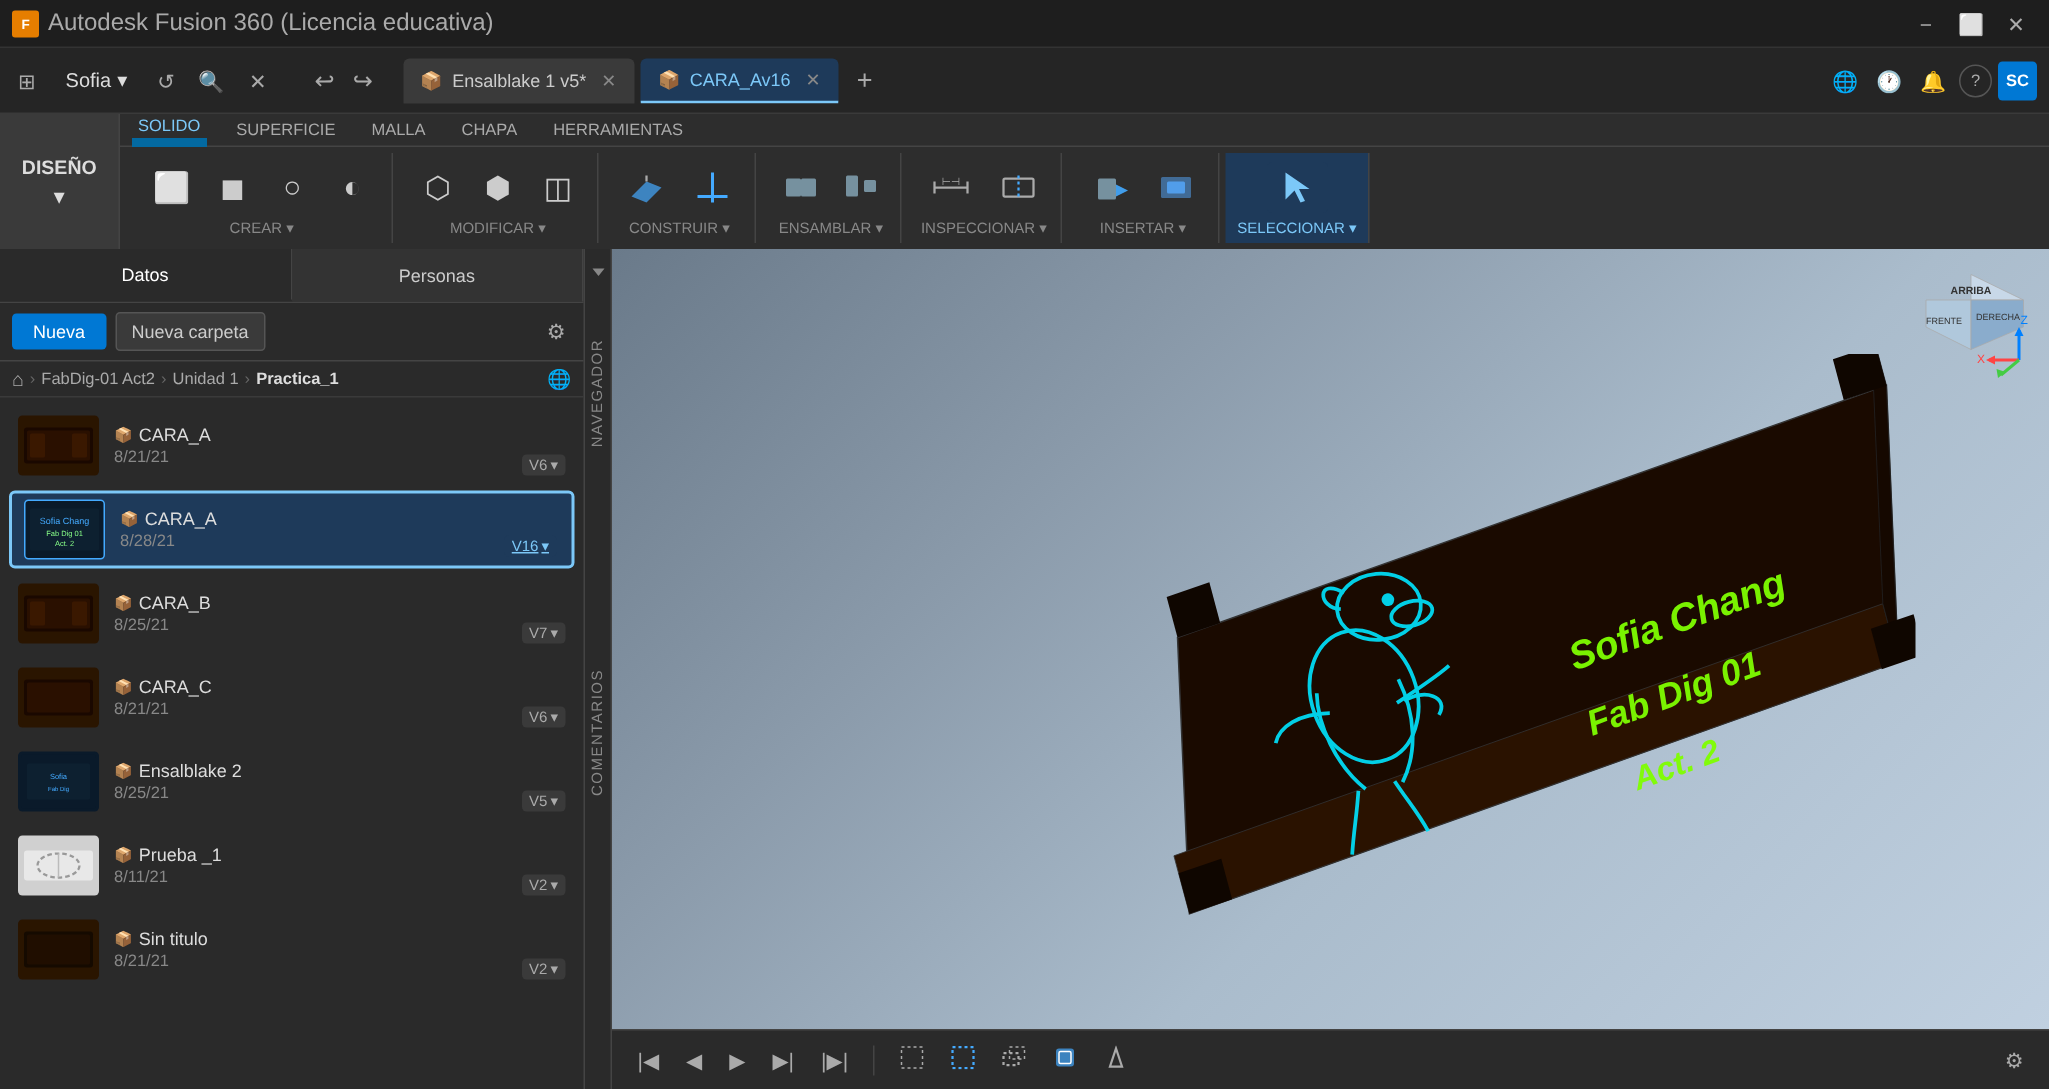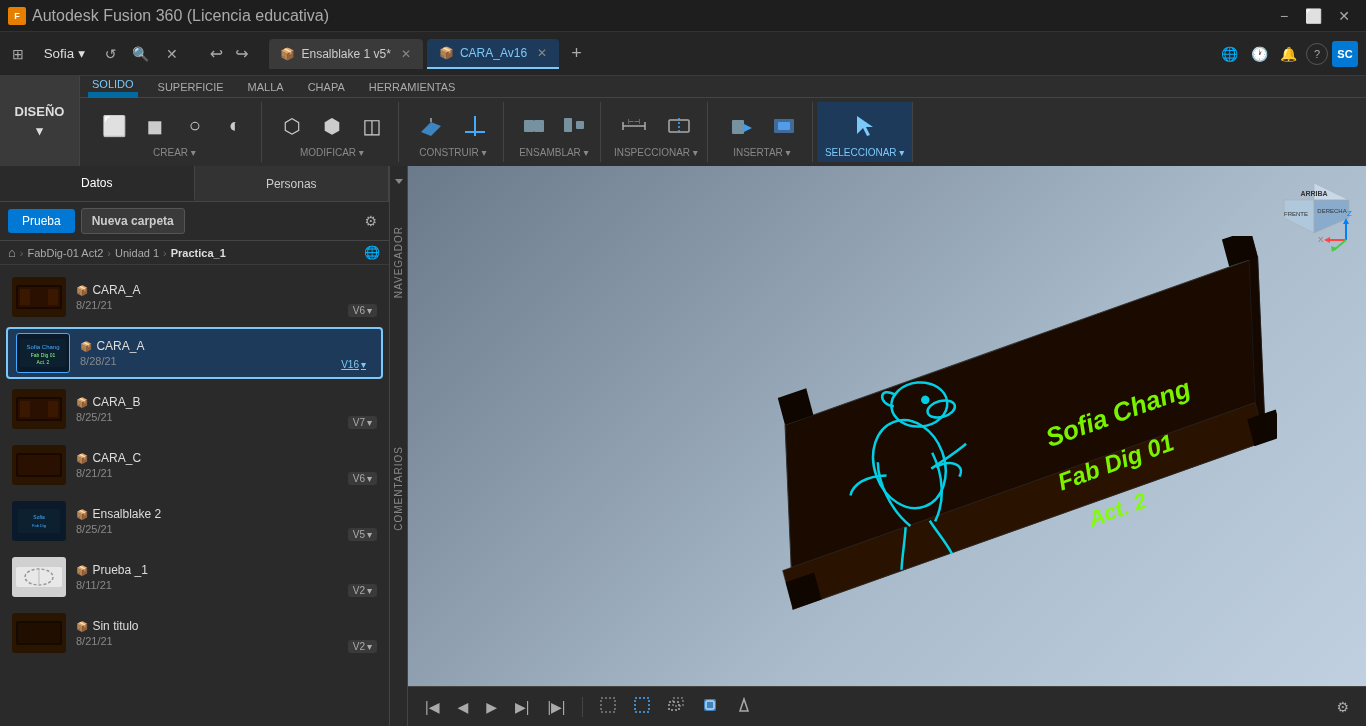--- a/index.html
+++ b/index.html
@@ -121,21 +121,21 @@
     #sidebar-actions {
       display: flex; align-items: center; padding: 6px 8px; gap: 6px;
       border-bottom: 1px solid #444;
     }
     .upload-btn {
       background: #0078d4; color: white; border: none; cursor: pointer;
       padding: 5px 14px; border-radius: 3px; font-size: 12px;
     }
     .newfolder-btn {
       background: #3a3a3a; color: #ccc; border: 1px solid #555; cursor: pointer;
-      padding: 5px 10px; border-radius: 3px; font-size: 12px; font-weight: bold;
+      padding: 5px 10px; border-radius: 3px; font-size: 12px;
     }
     .settings-icon-btn {
       background: transparent; border: none; color: #aaa; cursor: pointer;
       padding: 4px; font-size: 14px; margin-left: auto;
     }
 
     
     #breadcrumb {
       display: flex; align-items: center; padding: 4px 8px; gap: 4px;
       font-size: 11px; color: #aaa; border-bottom: 1px solid #3a3a3a;
@@ -403,21 +403,21 @@
 
   <div id="content">
 
     <div id="sidebar">
       <div id="sidebar-tabs">
         <button class="sidebar-tab active">Datos</button>
         <button class="sidebar-tab">Personas</button>
       </div>
 
       <div id="sidebar-actions">
-        <button class="upload-btn">Prueba</button>
+        <button class="upload-btn">Nueva</button>
         <button class="newfolder-btn">Nueva carpeta</button>
         <button class="settings-icon-btn">⚙</button>
       </div>
 
       <div id="breadcrumb">
         <span class="bc-icon">⌂</span>
         <span class="bc-sep">›</span>
         <span class="bc-item">FabDig-01 Act2</span>
         <span class="bc-sep">›</span>
         <span class="bc-item">Unidad 1</span>

